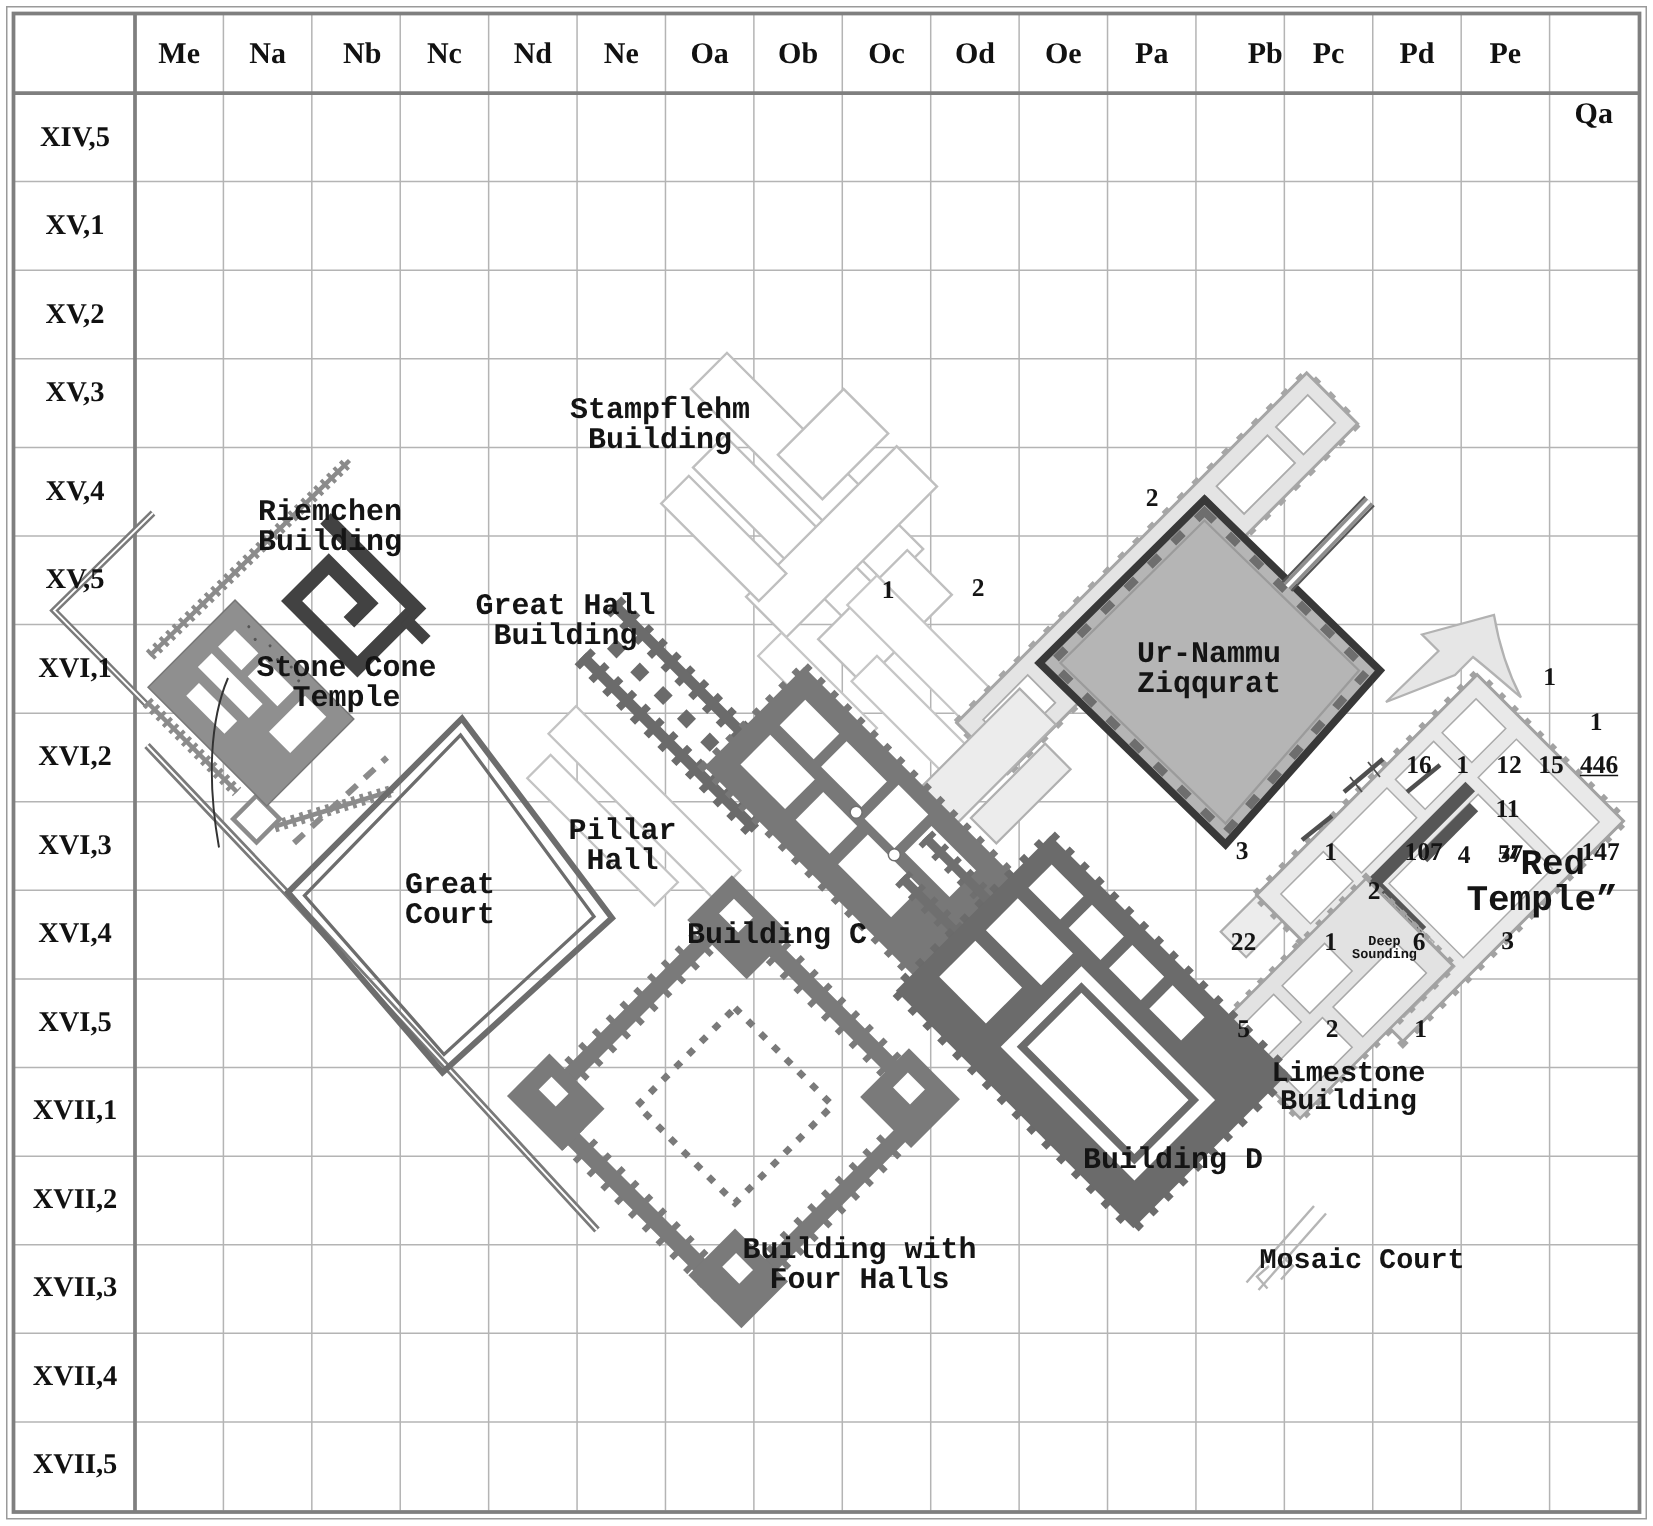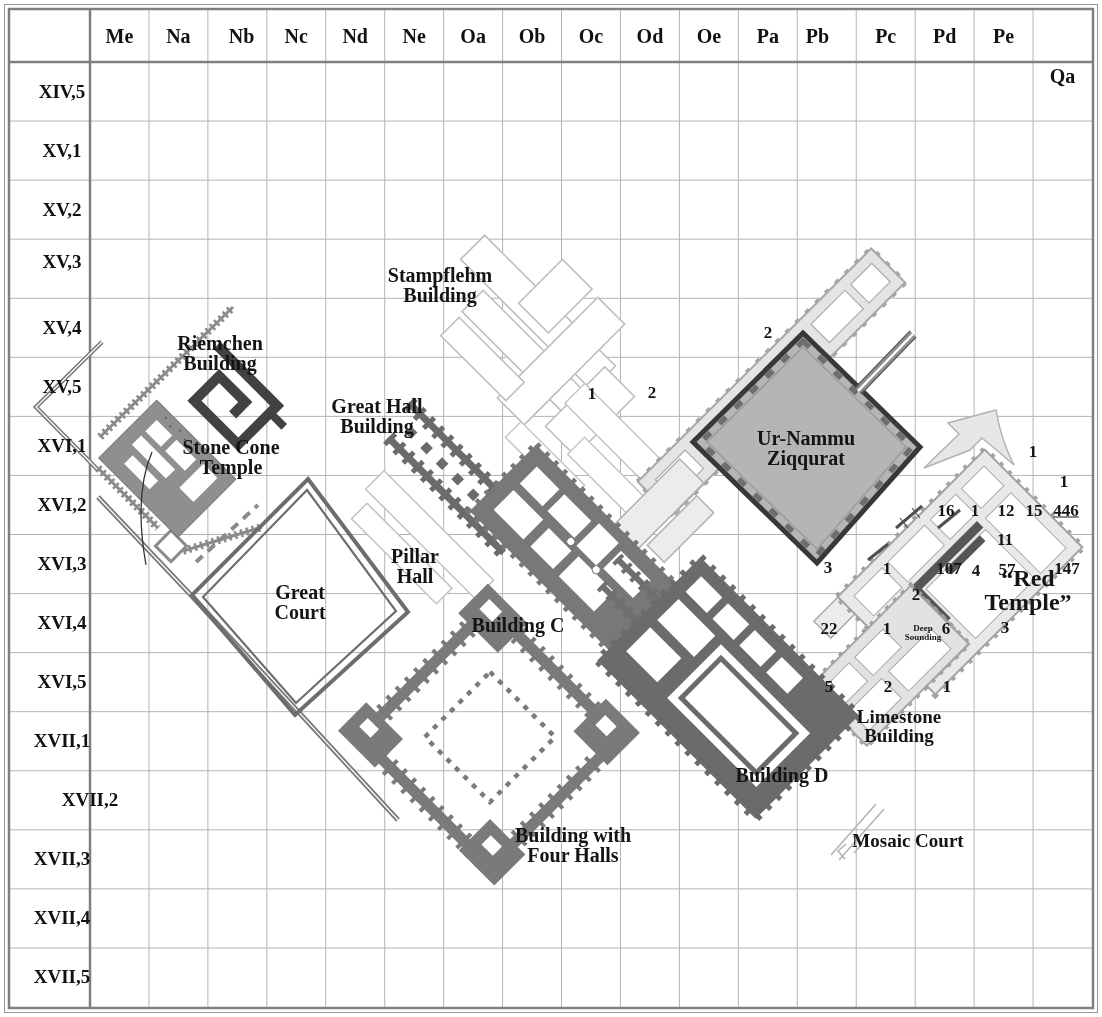--- a/index.html
+++ b/index.html
@@ -13,26 +13,26 @@
   .layer{position:absolute;left:0;top:0;width:1102px;height:1017px;}
   svg.layer{pointer-events:none;}
   .header-cell{
     position:absolute;top:10px;height:52px;
     display:flex;align-items:center;justify-content:center;
     font-weight:bold;font-size:20px;color:#111;
   }
   .row-label{
     position:absolute;left:10px;width:80px;
     display:flex;align-items:center;justify-content:center;
-    font-weight:bold;font-size:19px;color:#111;padding-left:12px;
+    font-weight:bold;font-size:19px;color:#111;
   }
   .bldg-label{
     position:absolute;transform:translate(-50%,-50%);
     text-align:center;font-weight:bold;color:#141414;
-    white-space:pre-line;line-height:1.02;
+    white-space:pre-line;line-height:1.02;font-family:Liberation Mono, monospace;
   }
   .num{
     position:absolute;transform:translate(-50%,-50%);
     font-weight:bold;font-size:17px;color:#141414;line-height:1;
   }
 </style>
 </head>
 <body>
 
 <div class="map-root">
@@ -311,38 +311,38 @@
       <div class="header-cell" style="left: 204px; width: 75px;">Nb</div>
       <div class="header-cell" style="left: 266.824px; width: 58.9412px;">Nc</div>
       <div class="header-cell" style="left: 325.765px; width: 58.9412px;">Nd</div>
       <div class="header-cell" style="left: 384.706px; width: 58.9412px;">Ne</div>
       <div class="header-cell" style="left: 443.647px; width: 58.9412px;">Oa</div>
       <div class="header-cell" style="left: 502.588px; width: 58.9412px;">Ob</div>
       <div class="header-cell" style="left: 561.529px; width: 58.9412px;">Oc</div>
       <div class="header-cell" style="left: 620.471px; width: 58.9412px;">Od</div>
       <div class="header-cell" style="left: 679.412px; width: 58.9412px;">Oe</div>
       <div class="header-cell" style="left: 738.353px; width: 58.9412px;">Pa</div>
-      <div class="header-cell" style="left: 776px; width: 83px;">Pb</div>
+      <div class="header-cell" style="left: 802px; width: 83px;">Pb</div>
       <div class="header-cell" style="left: 856.235px; width: 58.9412px;">Pc</div>
       <div class="header-cell" style="left: 915.176px; width: 58.9412px;">Pd</div>
       <div class="header-cell" style="left: 974.118px; width: 58.9412px;">Pe</div>
       <div class="header-cell" style="left: 1033.06px; width: 58.9412px; margin-top: 40px;">Qa</div>
       <div class="row-label" style="top: 62px; height: 59.0625px;">XIV,5</div>
       <div class="row-label" style="top: 121.062px; height: 59.0625px;">XV,1</div>
       <div class="row-label" style="top: 180.125px; height: 59.0625px;">XV,2</div>
       <div class="row-label" style="top: 232px; height: 59.0625px; border-radius: 22px;">XV,3</div>
       <div class="row-label" style="top: 298.25px; height: 59.0625px;">XV,4</div>
       <div class="row-label" style="top: 357.312px; height: 59.0625px;">XV,5</div>
       <div class="row-label" style="top: 416.375px; height: 59.0625px; text-align: center;">XVI,1</div>
       <div class="row-label" style="top: 475.438px; height: 59.0625px;">XVI,2</div>
       <div class="row-label" style="top: 534.5px; height: 59.0625px;">XVI,3</div>
       <div class="row-label" style="top: 593.562px; height: 59.0625px;">XVI,4</div>
       <div class="row-label" style="top: 652.625px; height: 59.0625px;">XVI,5</div>
       <div class="row-label" style="top: 711.688px; height: 59.0625px;">XVII,1</div>
-      <div class="row-label" style="top: 770.75px; height: 59.0625px; margin-left: 28px;">XVII,2</div>
+      <div class="row-label" style="top: 770.75px; height: 59.0625px;">XVII,2</div>
       <div class="row-label" style="top: 829.812px; height: 59.0625px;">XVII,3</div>
       <div class="row-label" style="top: 888.875px; height: 59.0625px;">XVII,4</div>
       <div class="row-label" style="top: 947.938px; height: 59.0625px;">XVII,5</div>
     </div>
   <div class="layer" id="annotations">
       <div class="bldg-label" style="left: 220px; top: 353px; font-size: 20px;">Riemchen
 Building</div>
       <div class="bldg-label" style="left: 231px; top: 457px; font-size: 20px;">Stone Cone
 Temple</div>
       <div class="bldg-label" style="left: 440px; top: 285px; font-size: 20px;">Stampflehm

